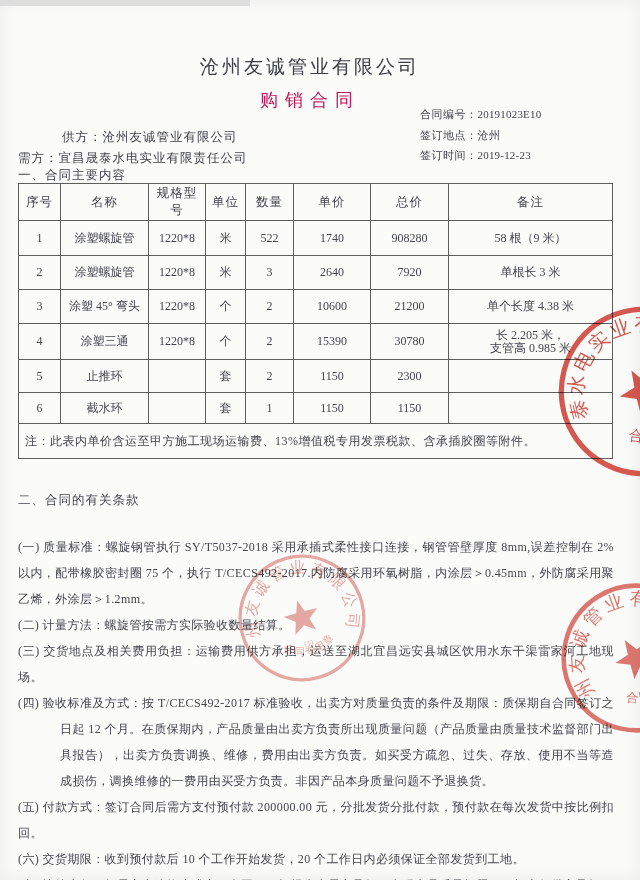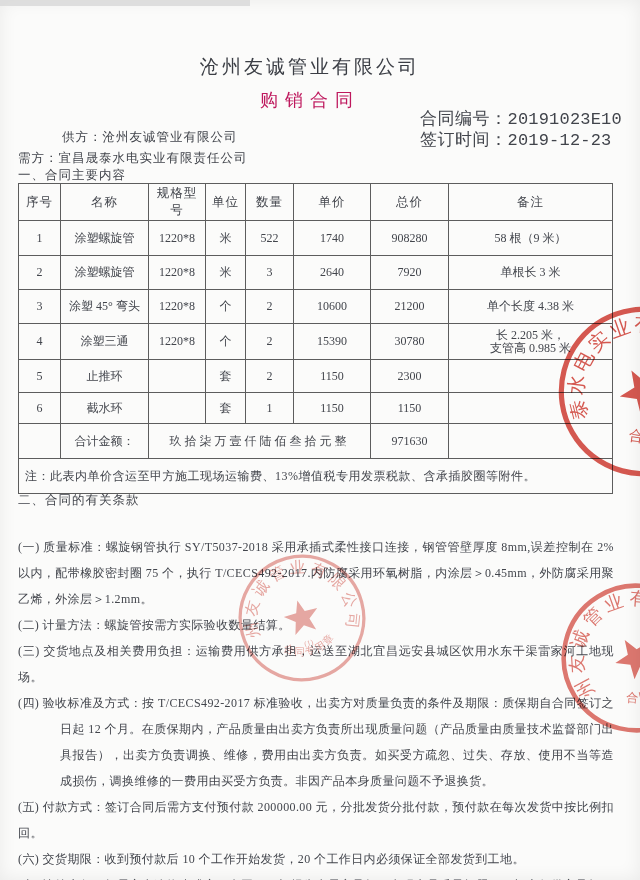--- a/index.html
+++ b/index.html
@@ -11,21 +11,21 @@
     font-family:"Liberation Serif","DejaVu Serif",serif;
     color:#41444b;
   }
   .scan-edge{position:absolute;top:0;left:0;width:250px;height:6px;background:#d9d9d9;opacity:.85;}
   .title1{position:absolute;top:54px;left:0;width:620px;text-align:center;font-size:19px;letter-spacing:3px;color:#3b3e45;}
   .title2{position:absolute;top:88px;left:0;width:620px;text-align:center;font-size:18px;letter-spacing:7px;color:#be185d;}
   .line{position:absolute;font-size:12.5px;letter-spacing:1px;}
   .supplier{top:129px;left:18px;margin-left:44px;}
   .buyer{top:150px;left:18px;font-family:Liberation Mono, monospace;}
   .sec1{top:167px;left:18px;}
-  .meta{position:absolute;top:110px;left:420px;font-size:17px;line-height:20.5px;letter-spacing:.5px;font-family:Liberation Mono, monospace;}
+  .meta{position:absolute;top:104px;left:420px;font-size:11px;line-height:20.5px;letter-spacing:.5px;}
   .meta .num{letter-spacing:.2px;}
   table{position:absolute;top:183px;left:18px;border-collapse:collapse;table-layout:fixed;width:594px;}
   td,th{border:1px solid #5d5d5d;font-size:12px;font-weight:normal;text-align:center;vertical-align:middle;padding:1px 2px;color:#42454c;}
   thead th{height:28px;font-size:12.5px;letter-spacing:1px;}
   .r1 td{height:32px;} .r2 td{height:31px;} .r3 td{height:31px;}
   .r4 td{height:33px;} .r5 td{height:30px;} .r6 td{height:28px;}
   .total td{height:32px;}
   .total .amount-cn{letter-spacing:3px;}
   .note-row td{height:32px;text-align:left;padding-left:6px;letter-spacing:.5px;}
   .pre{white-space:pre-line;line-height:13px;}
@@ -45,20 +45,21 @@
 
   <div class="title1">沧州友诚管业有限公司</div>
   <div class="title2">购销合同</div>
 
   <div class="line supplier"><span>供方：</span><span>沧州友诚管业有限公司</span></div>
   <div class="line buyer"><span>需方：</span><span>宜昌晟泰水电实业有限责任公司</span></div>
   <div class="line sec1">一、合同主要内容</div>
 
   <div class="meta">
     <div><span>合同编号：</span><span class="num">20191023E10</span></div>
+    <div><span>签订地点：</span><span>沧州</span></div>
     <div><span>签订时间：</span><span class="num">2019-12-23</span></div>
   </div>
 
   <table>
     <colgroup>
       <col style="width:42px">
         <col style="width:88px">
         <col style="width:57px">
         <col style="width:40px">
       <col style="width:48px">
@@ -133,27 +134,20 @@
       <tr class="r6">
         <td>6</td>
         <td>截水环</td>
         <td></td>
         <td>套</td>
         <td>1</td>
         <td>1150</td>
         <td>1150</td>
         <td></td>
       </tr>
-      <tr class="total">
-        <td></td>
-        <td>合计金额：</td>
-        <td colspan="4" class="amount-cn">玖拾柒万壹仟陆佰叁拾元整</td>
-        <td>971630</td>
-        <td></td>
-      </tr>
       <tr class="note-row">
         <td colspan="8">注：此表内单价含运至甲方施工现场运输费、13%增值税专用发票税款、含承插胶圈等附件。</td>
       </tr>
     </tbody>
   </table>
 
   <div class="line sec2">二、合同的有关条款</div>
 
   <div class="terms">
     <p class="term">(一) 质量标准：螺旋钢管执行 SY/T5037-2018 采用承插式柔性接口连接，钢管管壁厚度 8mm,误差控制在 2%以内，配带橡胶密封圈 75 个，执行 T/CECS492-2017.内防腐采用环氧树脂，内涂层＞0.45mm，外防腐采用聚乙烯，外涂层＞1.2mm。</p>

